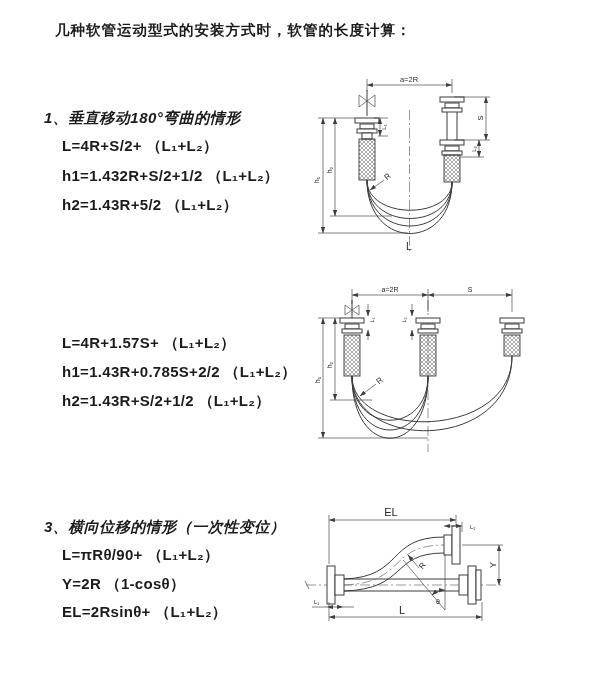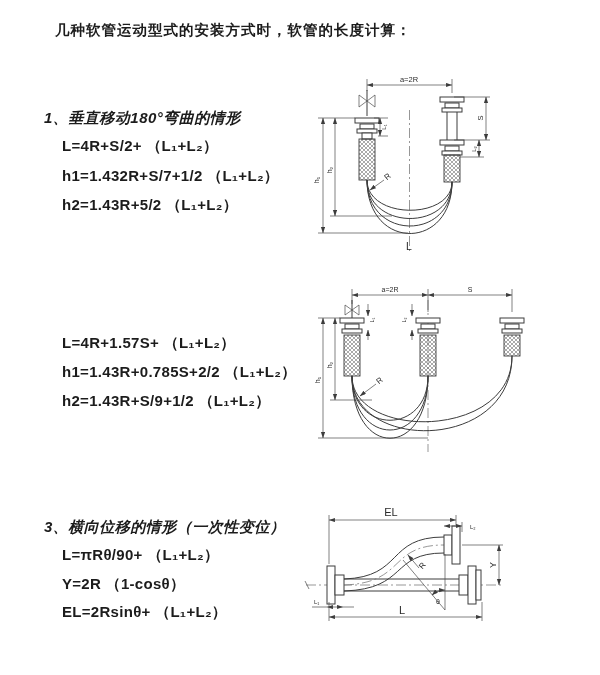--- a/index.html
+++ b/index.html
@@ -31,26 +31,26 @@
 </style>
 </head>
 <body>
 
 <div class="page">
 
   <div class="doc-title">几种软管运动型式的安装方式时，软管的长度计算：</div>
 
   <div class="sec-heading" style="left:44px;top:109px">1、垂直移动180°弯曲的情形</div>
   <div class="formula" style="left:62px;top:137px">L=4R+S/2+ （L₁+L₂）</div>
-  <div class="formula" style="left:62px;top:167px">h1=1.432R+S/7+1/2 （L₁+L₂）</div>
+  <div class="formula" style="left:62px;top:167px">h1=1.432R+S/2+1/2 （L₁+L₂）</div>
   <div class="formula" style="left:62px;top:196px">h2=1.43R+5/2 （L₁+L₂）</div>
 
   <div class="formula" style="left:62px;top:334px">L=4R+1.57S+ （L₁+L₂）</div>
   <div class="formula" style="left:62px;top:363px">h1=1.43R+0.785S+2/2 （L₁+L₂）</div>
-  <div class="formula" style="left:62px;top:392px">h2=1.43R+S/9+1/2 （L₁+L₂）</div>
+  <div class="formula" style="left:62px;top:392px">h2=1.43R+S/2+1/2 （L₁+L₂）</div>
 
   <div class="sec-heading" style="left:44px;top:518px">3、横向位移的情形（一次性变位）</div>
   <div class="formula" style="left:62px;top:546px">L=πRθ/90+ （L₁+L₂）</div>
   <div class="formula" style="left:62px;top:575px">Y=2R （1-cosθ）</div>
   <div class="formula" style="left:62px;top:603px">EL=2Rsinθ+ （L₁+L₂）</div>
 
   <div class="diagram" style="left:300px;top:66px">
     <svg width="290" height="196" viewBox="0 0 290 196">
       <defs>
         <marker id="a1" markerWidth="9" markerHeight="8" refX="8.5" refY="3" orient="auto-start-reverse">

